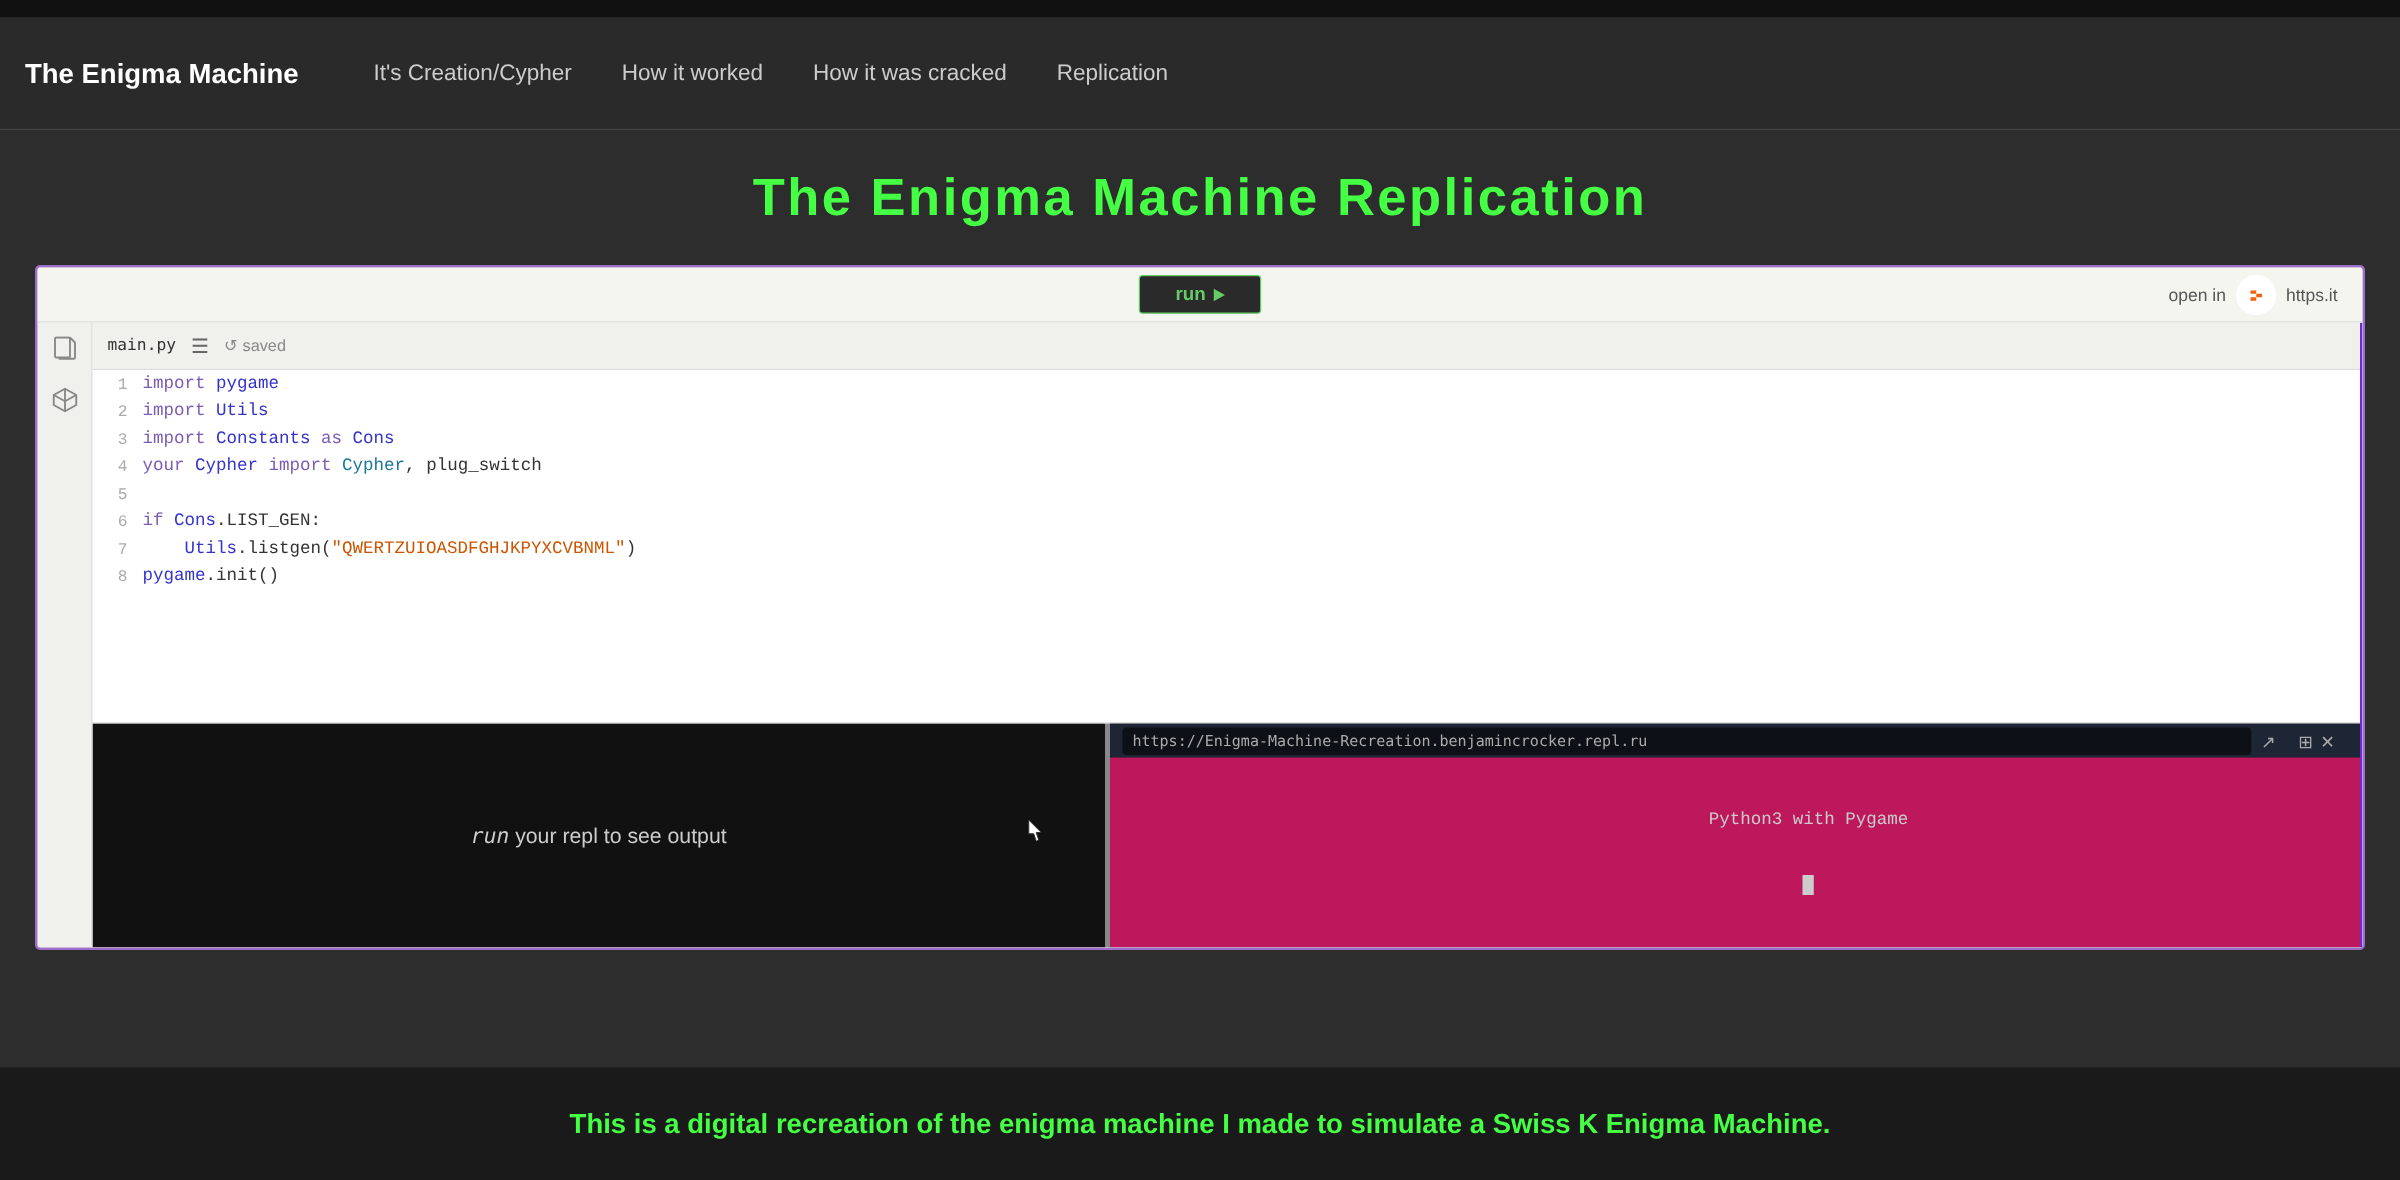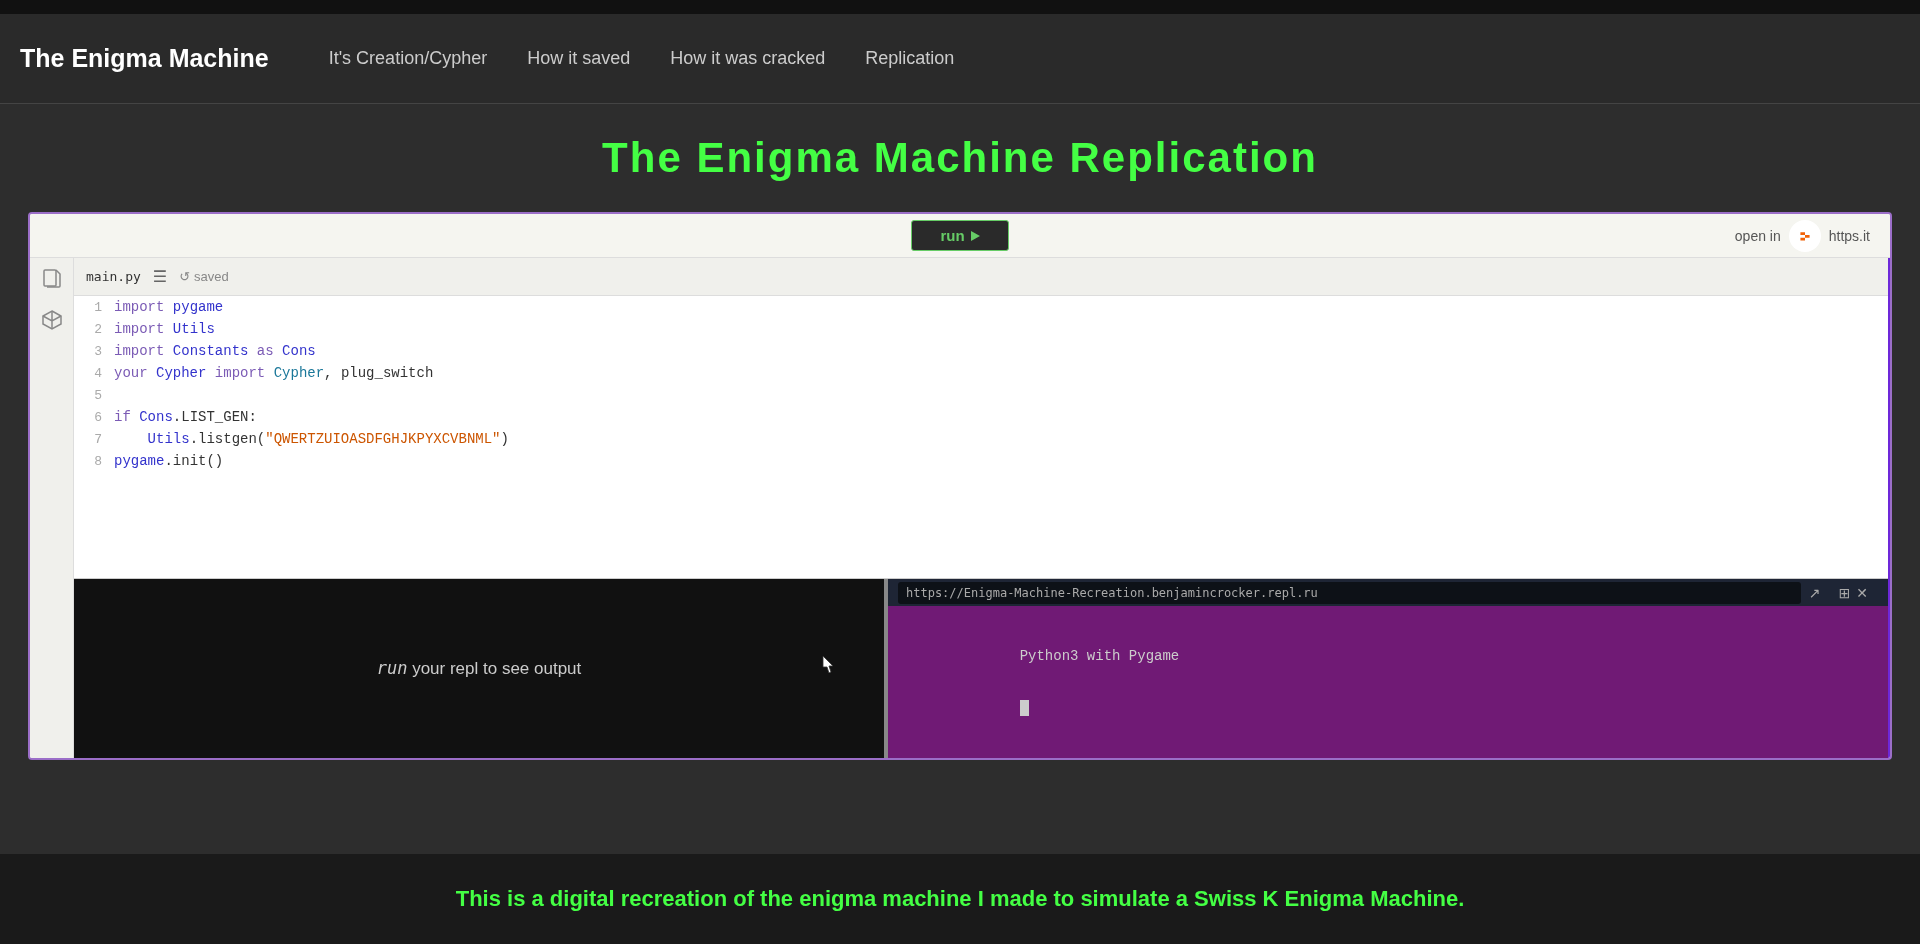--- a/index.html
+++ b/index.html
@@ -20,21 +20,21 @@
       background-color: #2a2a2a;
       display: flex;
       align-items: center;
       padding: 0 20px;
       gap: 40px;
       border-bottom: 1px solid #444;
     }
 
     .nav-title {
       color: #ffffff;
-      font-size: 25px;
+      font-size: 22px;
       font-weight: bold;
       white-space: nowrap;
       margin-right: 20px;
     }
 
     .nav-link {
       color: #cccccc;
       font-size: 18px;
       cursor: pointer;
       white-space: nowrap;
@@ -308,24 +308,25 @@
     .browser-icon-btn {
       color: #aaa;
       font-size: 14px;
       cursor: pointer;
       background: none;
       border: none;
     }
 
     .browser-content {
       flex: 1;
-      background: #701a75;
+      background: #be185d;
       display: flex;
       flex-direction: column;
       padding: 26px 14px;
+      text-align: center;
     }
 
     .terminal-text {
       font-family: 'Courier New', monospace;
       font-size: 14px;
       color: #cccccc;
       white-space: pre;
     }
 
     .terminal-cursor {
@@ -390,21 +391,21 @@
     }
   </style>
 </head>
 <body>
 
 <div class="top-black-bar"></div>
 
 <nav class="nav-bar">
   <span class="nav-title">The Enigma Machine</span>
   <a class="nav-link">It's Creation/Cypher</a>
-  <a class="nav-link">How it saved</a>
+  <a class="nav-link">How it worked</a>
   <a class="nav-link">How it was cracked</a>
   <a class="nav-link">Replication</a>
 </nav>
 
 <div class="page-title-section">
   <h1 class="page-title">The Enigma Machine Replication</h1>
 </div>
 
 <div class="repl-outer">
 

